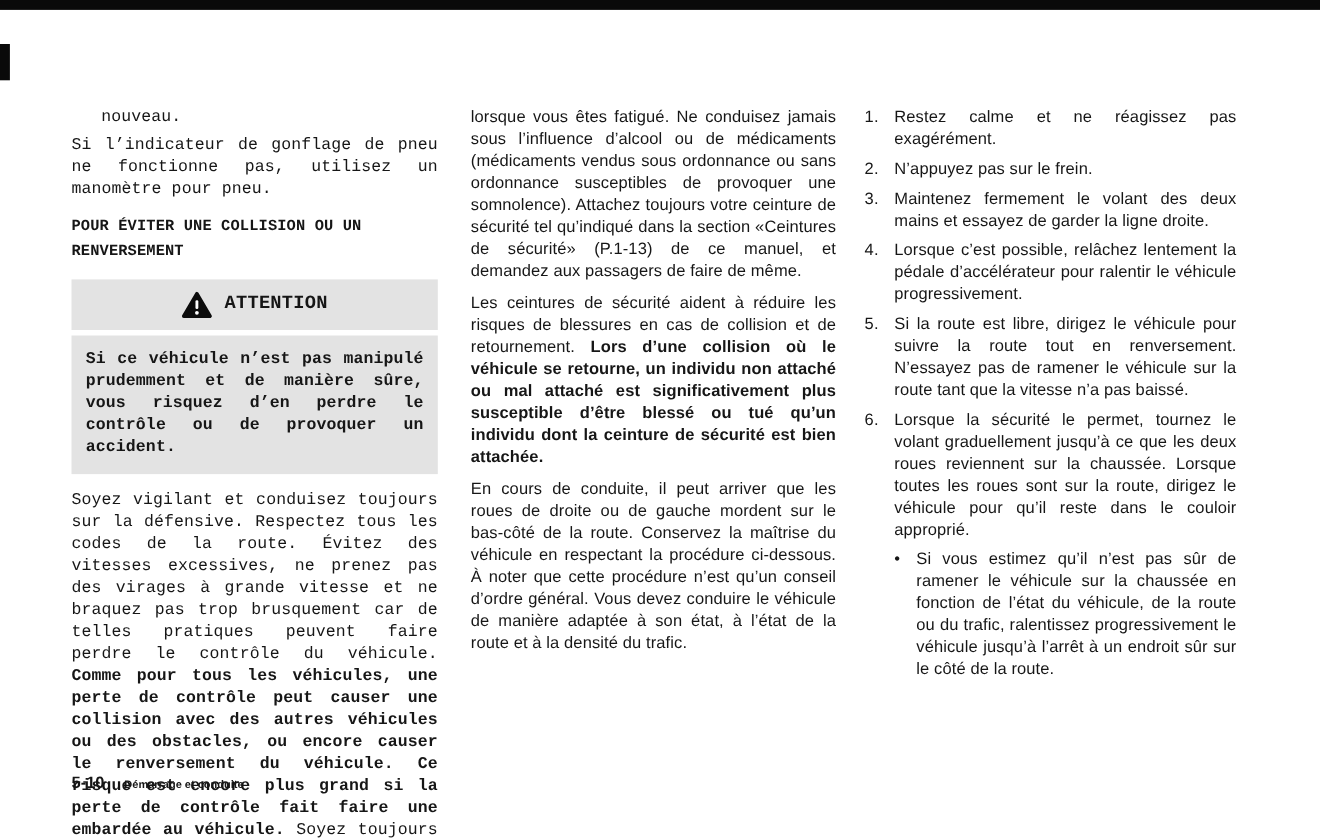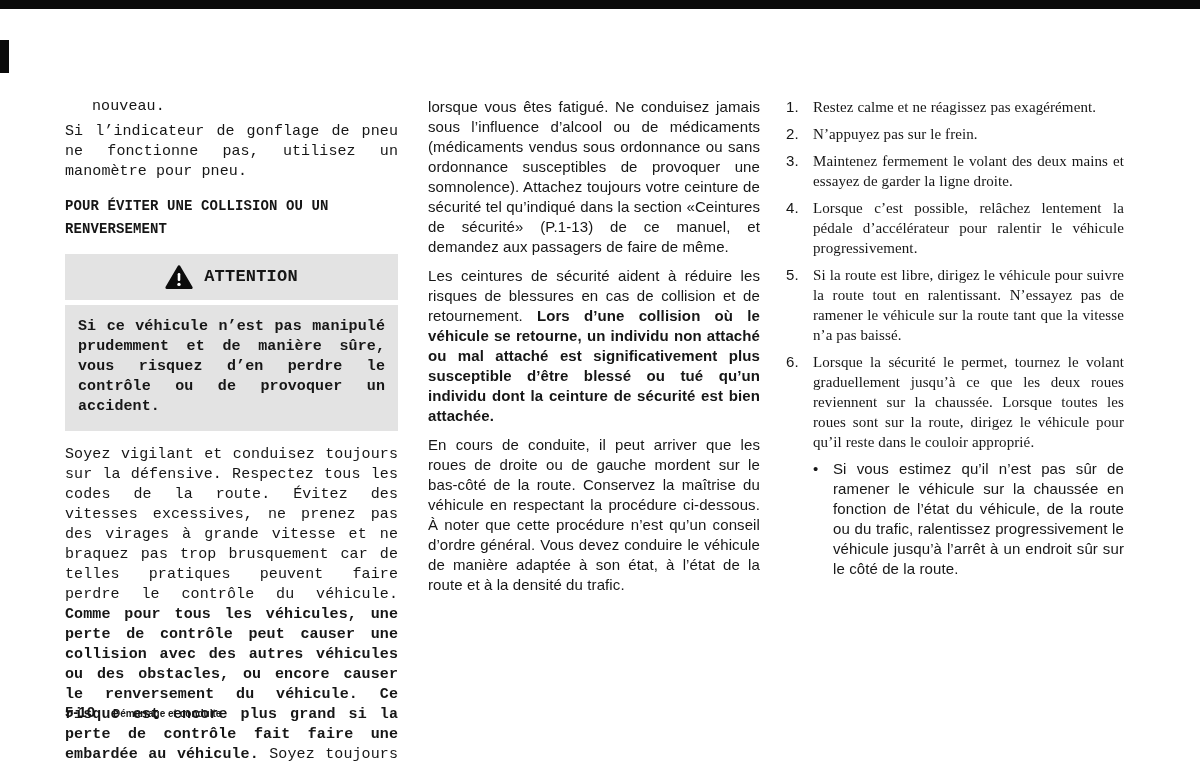--- a/index.html
+++ b/index.html
@@ -70,21 +70,21 @@
   }
   .run-bold { font-weight:700; }
   .list-item {
     display:flex;
     margin-bottom:7px;
   }
   .list-item .num {
     flex:0 0 27px;
     text-align:left;
   }
-  .list-item .txt { flex:1;font-family:Liberation Serif, serif; }
+  .list-item .txt { flex:1; }
   .sub-bullet {
     display:flex;
     margin:7px 0 0 27px;
   }
   .sub-bullet .marker {
     flex:0 0 20px;
     text-align:left;
   }
   .sub-bullet .txt { flex:1; }
   .page-footer {
@@ -160,21 +160,21 @@
         <span class="txt">Maintenez fermement le volant des deux mains et essayez de garder la ligne droite.</span>
       </div>
 
       <div class="list-item">
         <span class="num">4.</span>
         <span class="txt">Lorsque c’est possible, relâchez lentement la pédale d’accélérateur pour ralentir le véhicule progressivement.</span>
       </div>
 
       <div class="list-item">
         <span class="num">5.</span>
-        <span class="txt">Si la route est libre, dirigez le véhicule pour suivre la route tout en ralentissant. N’essayez pas de ramener le véhicule sur la route tant que la vitesse n’a pas baissé.</span>
+        <span class="txt">Si la route est libre, dirigez le véhicule pour suivre la route tout en renversement. N’essayez pas de ramener le véhicule sur la route tant que la vitesse n’a pas baissé.</span>
       </div>
 
       <div class="list-item">
         <span class="num">6.</span>
         <span class="txt">Lorsque la sécurité le permet, tournez le volant graduellement jusqu’à ce que les deux roues reviennent sur la chaussée. Lorsque toutes les roues sont sur la route, dirigez le véhicule pour qu’il reste dans le couloir approprié.</span>
       </div>
 
       <div class="sub-bullet">
         <span class="marker">•</span>
         <span class="txt">Si vous estimez qu’il n’est pas sûr de ramener le véhicule sur la chaussée en fonction de l’état du véhicule, de la route ou du trafic, ralentissez progressivement le véhicule jusqu’à l’arrêt à un endroit sûr sur le côté de la route.</span>

